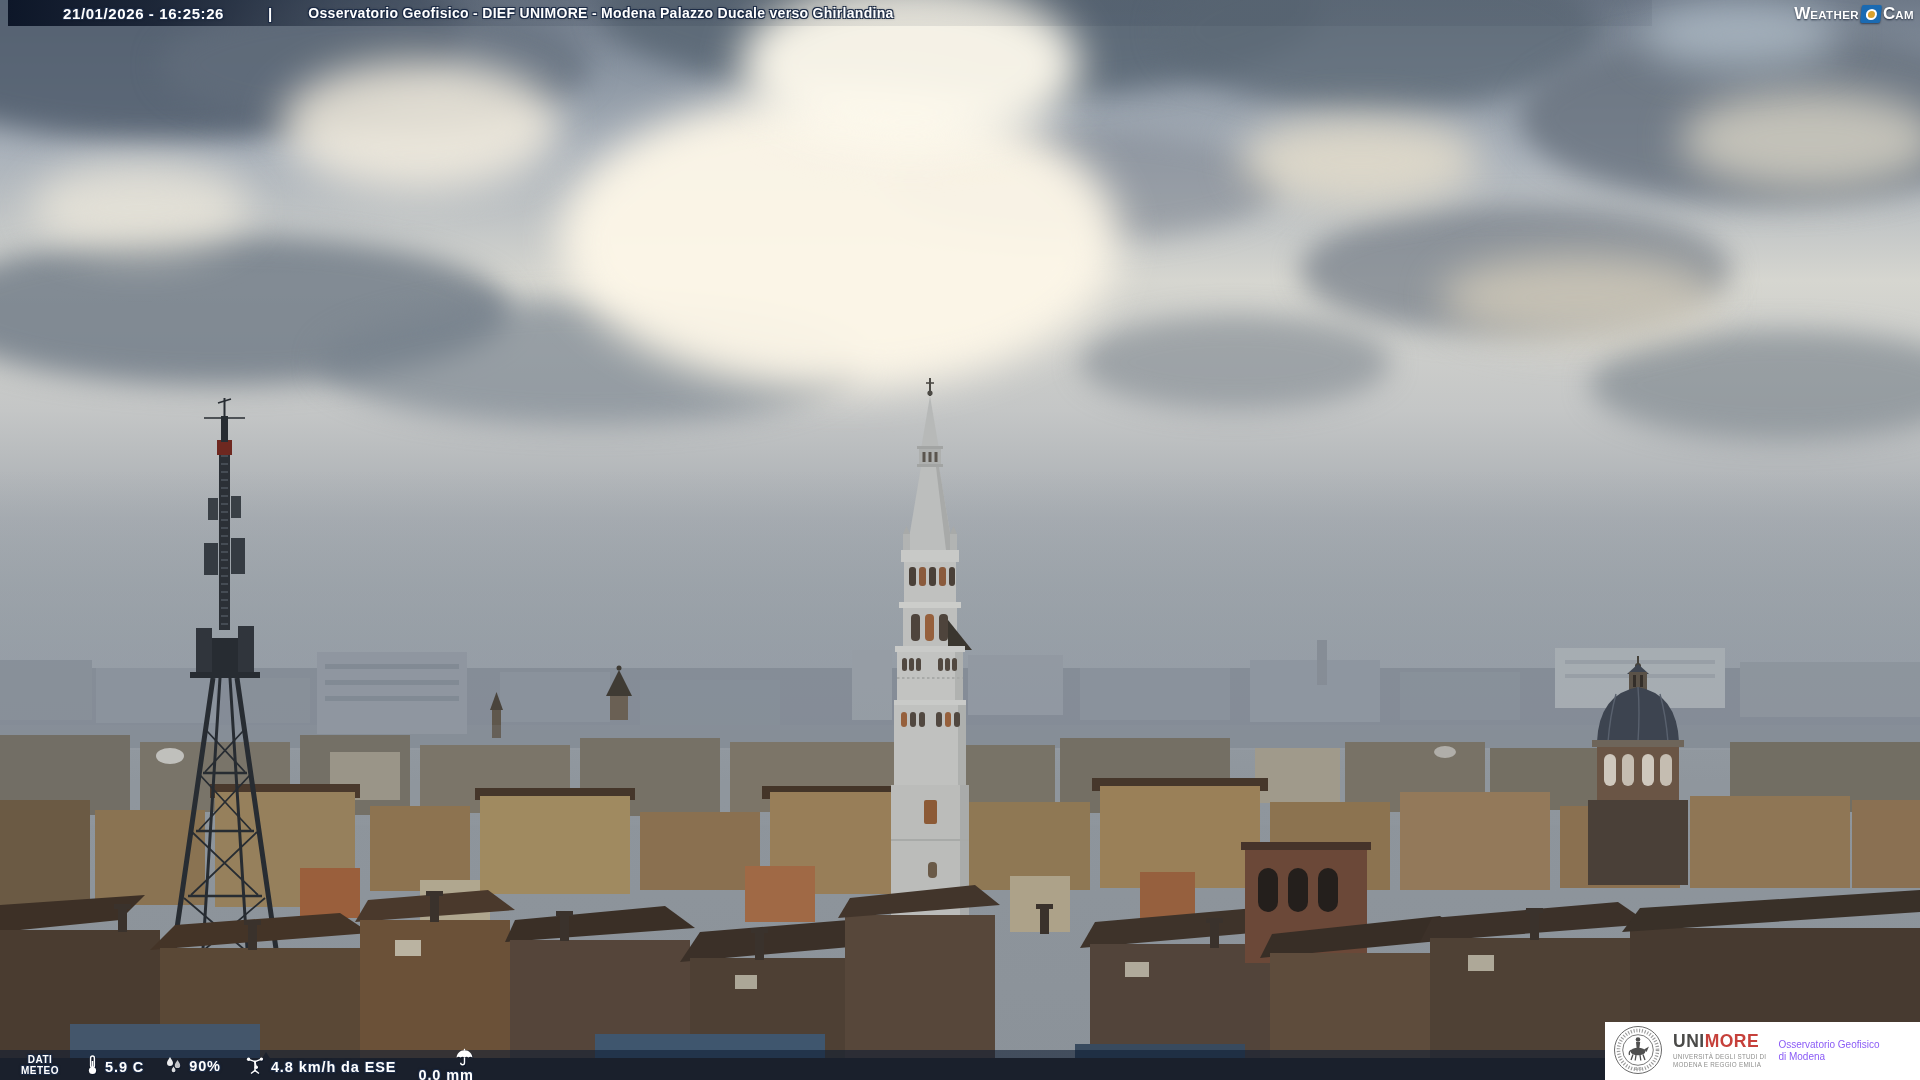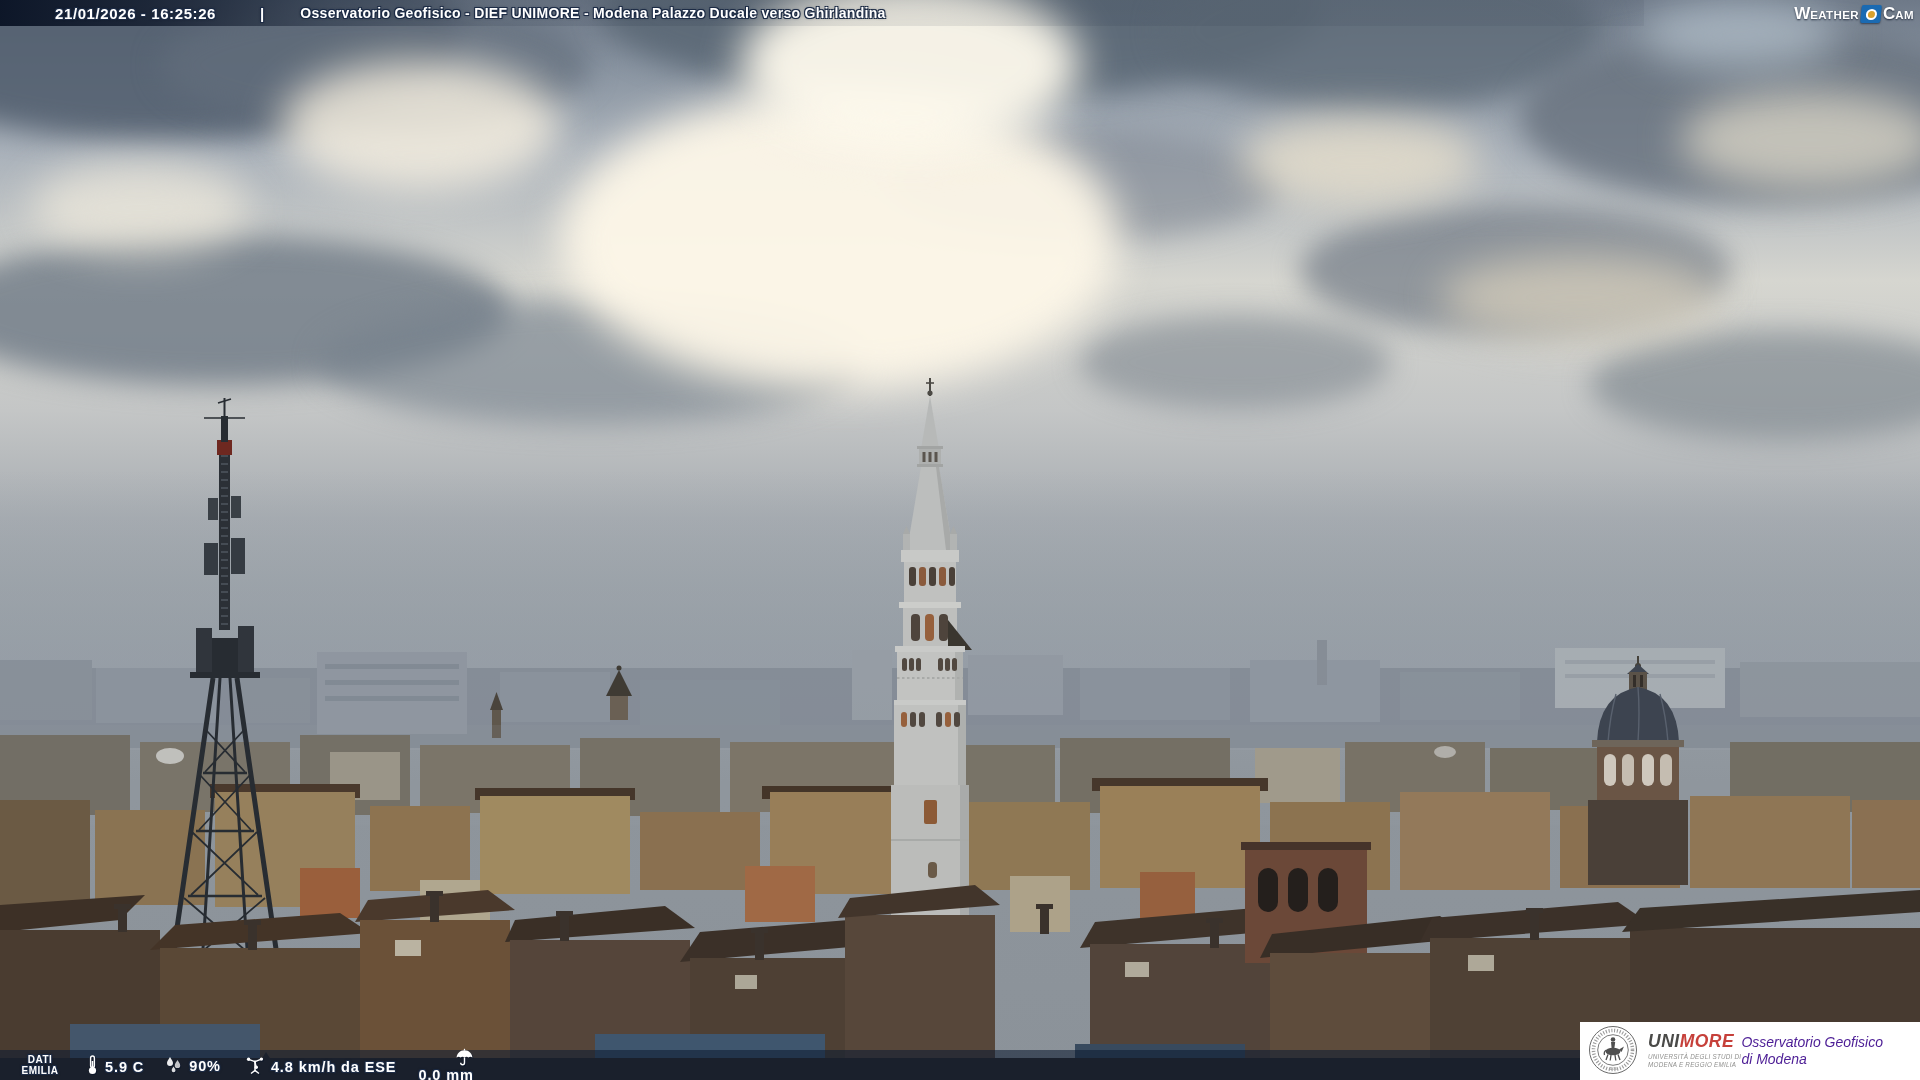--- a/index.html
+++ b/index.html
@@ -12,45 +12,45 @@
   .sky{position:absolute;inset:0;}
   .cloud{position:absolute;border-radius:50%;filter:blur(14px);}
   .glow{position:absolute;border-radius:50%;filter:blur(20px);}
   .haze{position:absolute;left:0;width:1920px;height:260px;top:470px;
     background:linear-gradient(180deg,rgba(151,159,167,0) 0%,rgba(151,159,167,.55) 55%,rgba(148,156,164,.75) 100%);}
   
   .city{position:absolute;left:0;top:0;}
   
   .osd{color:#fff;
     text-shadow:1px 1px 0 #1c2b45,-1px 1px 0 #1c2b45,1px -1px 0 #1c2b45,-1px -1px 0 #1c2b45,0 0 3px rgba(12,22,40,.8);}
-  .bar-top{position:absolute;top:0;left:0;width:1644px;height:26px;display:flex;align-items:center;
+  .bar-top{position:absolute;top:0;left:8px;width:1644px;height:26px;display:flex;align-items:center;
     background:linear-gradient(90deg,rgba(7,16,34,.92) 0%,rgba(7,16,34,.72) 9%,rgba(9,20,40,.34) 20%,rgba(9,20,40,.10) 30%,rgba(9,20,40,.06) 100%);}
   .ts{font-size:15px;font-weight:bold;letter-spacing:.6px;margin-left:55px;}
   .sep{font-size:15px;font-weight:bold;margin-left:44px;}
   .title{font-size:14px;font-weight:bold;letter-spacing:.3px;margin-left:36px;}
   .wc-logo{position:absolute;top:3px;right:6px;height:22px;display:flex;align-items:center;}
   .wc-word{color:#fff;font-weight:bold;text-shadow:0 1px 2px rgba(10,20,40,.8);display:flex;align-items:baseline;}
   .wc-big{font-size:17px;} .wc-small{font-size:11.5px;letter-spacing:.4px;}
   .wc-box{width:20px;height:18px;background:#1a6ab2;border-radius:2px;transform:skewX(-6deg);
     margin:0 2px;display:flex;align-items:center;justify-content:center;box-shadow:0 1px 2px rgba(10,20,40,.6);}
   .wc-lens{width:11px;height:11px;border-radius:50%;border:2.5px solid #fff;background:#d9a12e;box-sizing:border-box;}
   .bar-bottom{position:absolute;bottom:0;left:0;width:1920px;height:30px;display:flex;align-items:center;
     background:rgba(13,28,50,.58);}
   .dati{margin-left:18px;width:44px;text-align:center;font-size:10px;line-height:1.1;letter-spacing:.5px;font-weight:bold;}
   .metric{display:flex;align-items:flex-end;}
   .metric svg{filter:drop-shadow(1px 1px 0 rgba(10,20,40,.75));}
   .mval{font-size:14.5px;font-weight:bold;letter-spacing:.9px;margin-left:6px;}
   
-  .uni-box{position:absolute;right:0;bottom:0;width:340px;height:58px;background:#ffffff;
-    display:flex;align-items:center;font-style:italic;}
+  .uni-box{position:absolute;right:0;bottom:0;width:315px;height:58px;background:#ffffff;
+    display:flex;align-items:center;}
   .uni-word{margin-left:10px;display:flex;flex-direction:column;justify-content:center;}
   .uni-acronym{font-size:17.5px;font-weight:bold;letter-spacing:.5px;line-height:1;}
   .uni-acronym .uni{color:#4a4a48;} .uni-acronym .more{color:#c6403a;}
   .uni-sub{font-size:6.3px;color:#8f8f8d;letter-spacing:.25px;line-height:1.25;margin-top:2px;}
-  .obs{font-size:14px;color:#4c1d95;line-height:1.18;}
+  .obs{margin-left:12px;font-size:10px;color:#8b5cf6;line-height:1.18;}
 </style>
 </head>
 <body>
 
 <div id="stage">
 
   <div class="sky">
 
     <div class="cloud" style="left:-140px;top:-70px;width:600px;height:210px;background:rgba(82,95,110,.88);"></div>
     <div class="cloud" style="left:160px;top:0px;width:430px;height:130px;background:rgba(98,110,124,.7);"></div>
@@ -330,21 +330,21 @@
       </span>
     <span class="wc-word">
       <span class="wc-big">C</span>
         <span class="wc-small">AM</span>
     </span>
   </div>
 
   <div class="bar-bottom osd">
     <div class="dati">
       <div>DATI</div>
-      <div>EMILIA</div>
+      <div>METEO</div>
     </div>
 
     <div class="metric" style="margin-left:24px;">
       <svg width="13" height="20" viewBox="0 0 13 20">
         <rect x="4.6" y="1" width="3.8" height="11.5" rx="1.9" fill="none" stroke="#fff" stroke-width="1.4"></rect>
         <circle cx="6.5" cy="15.5" r="3.6" fill="#fff"></circle>
         <rect x="5.7" y="6" width="1.6" height="8" fill="#fff"></rect>
       </svg>
       <span class="mval">5.9 C</span>
     </div>

